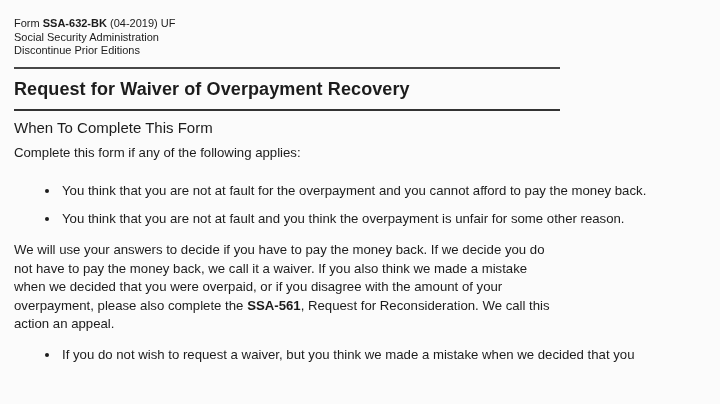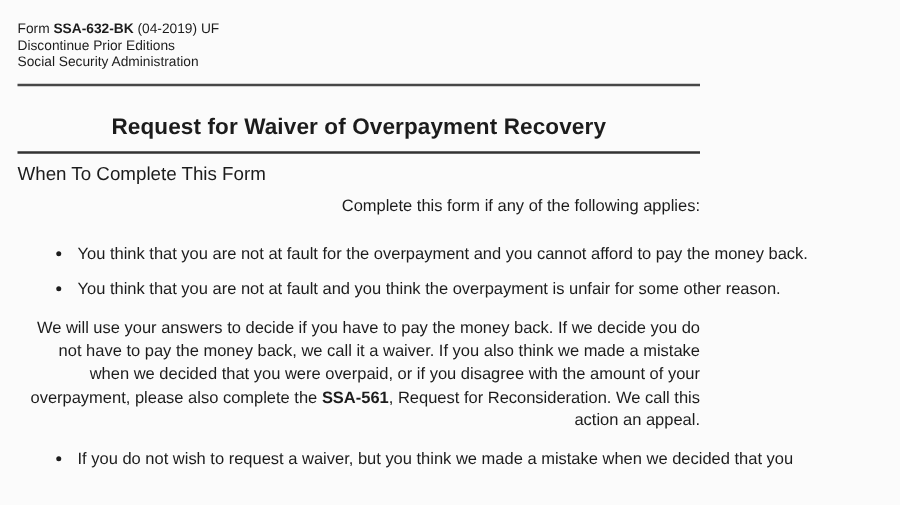--- a/index.html
+++ b/index.html
@@ -26,38 +26,37 @@
   .rule {
     border: 0;
     border-top: 2px solid #474747;
     margin-top: 9px;
   }
   .rule-title {
     border-top: 2.5px solid #333;
     margin-top: 10px;
   }
   .doc-title {
-    margin-top: 22px;
-    text-align: center;
+    margin-top: 10px;
+    text-align: left;
     font-size: 18px;
     line-height: 20px;
     font-weight: bold;
     letter-spacing: 0.1px;
   }
   .section-heading {
     font-size: 15px;
     line-height: 19px;
     font-weight: normal;
   }
   .heading-1 { margin-top: 7px; }
   .heading-2 { margin-top: 26px; }
   .doc-body, li {
     font-size: 13.2px;
     line-height: 18.5px;
-    text-align: right;
   }
   .intro { margin-top: 7px; }
   .bullet-list {
     margin-top: 20px;
     padding-left: 46px;
     list-style-type: disc;
   }
   .bullet-list li {
     margin-bottom: 9px;
     white-space: nowrap;
@@ -69,22 +68,22 @@
   strong { font-weight: bold; }
 </style>
 </head>
 <body>
 
 <div class="page">
 
   <header class="doc-header">
     <div class="header-left">
       <div><span>Form </span><strong>SSA-632-BK</strong><span> (04-2019) UF</span></div>
+      <div>Social Security Administration</div>
       <div>Discontinue Prior Editions</div>
-      <div>Social Security Administration</div>
     </div>
   </header>
 
   <hr class="rule">
 
   <h1 class="doc-title">Request for Waiver of Overpayment Recovery</h1>
 
   <hr class="rule rule-title">
 
   <section>

